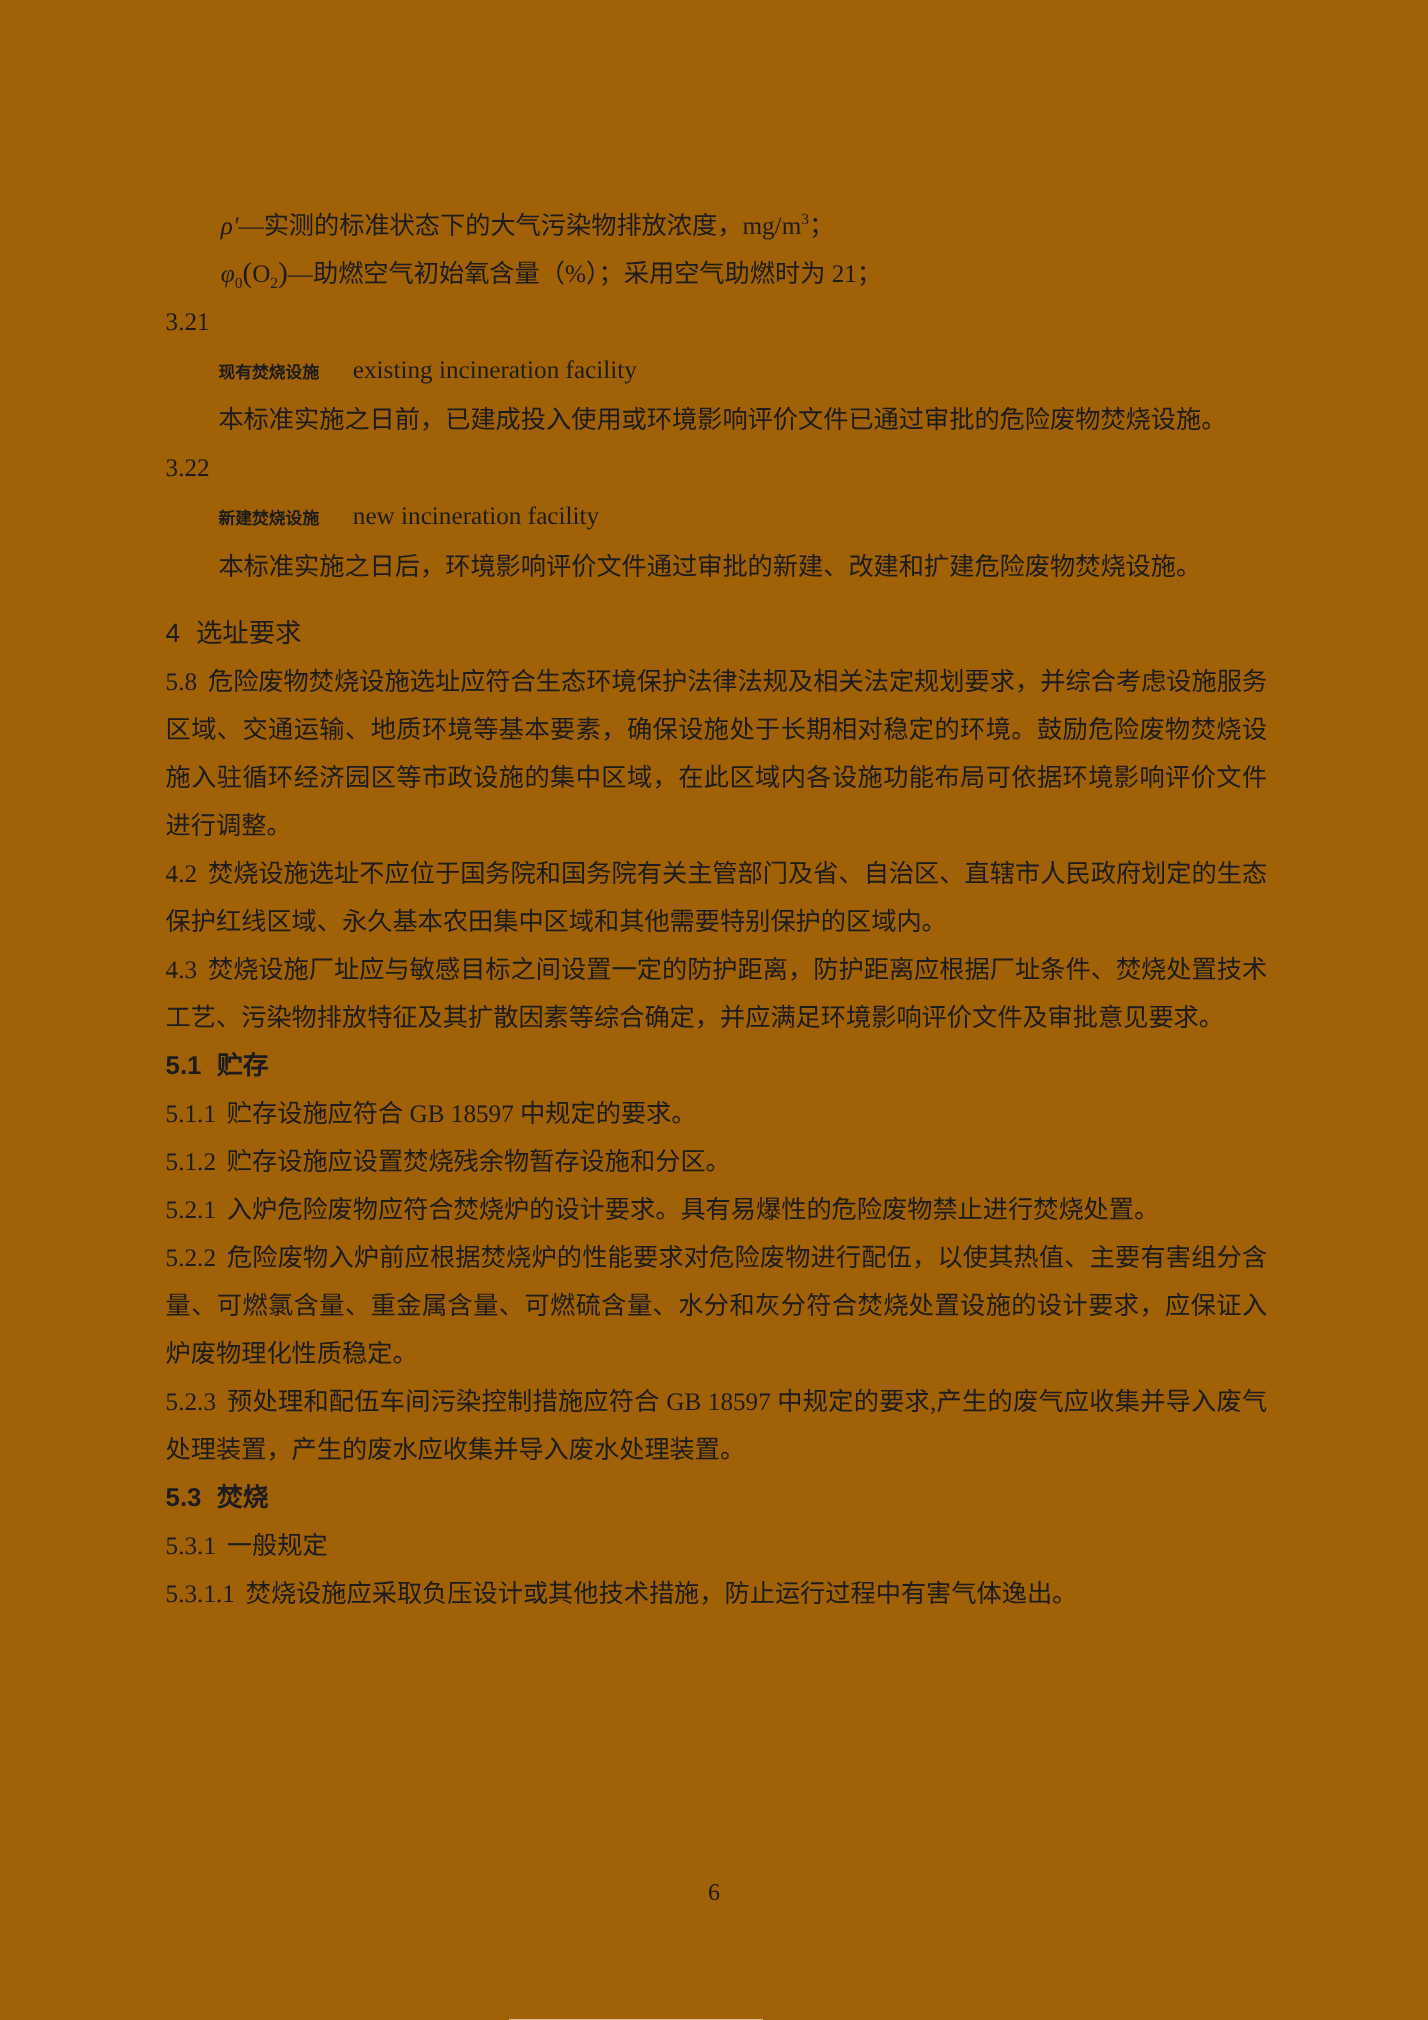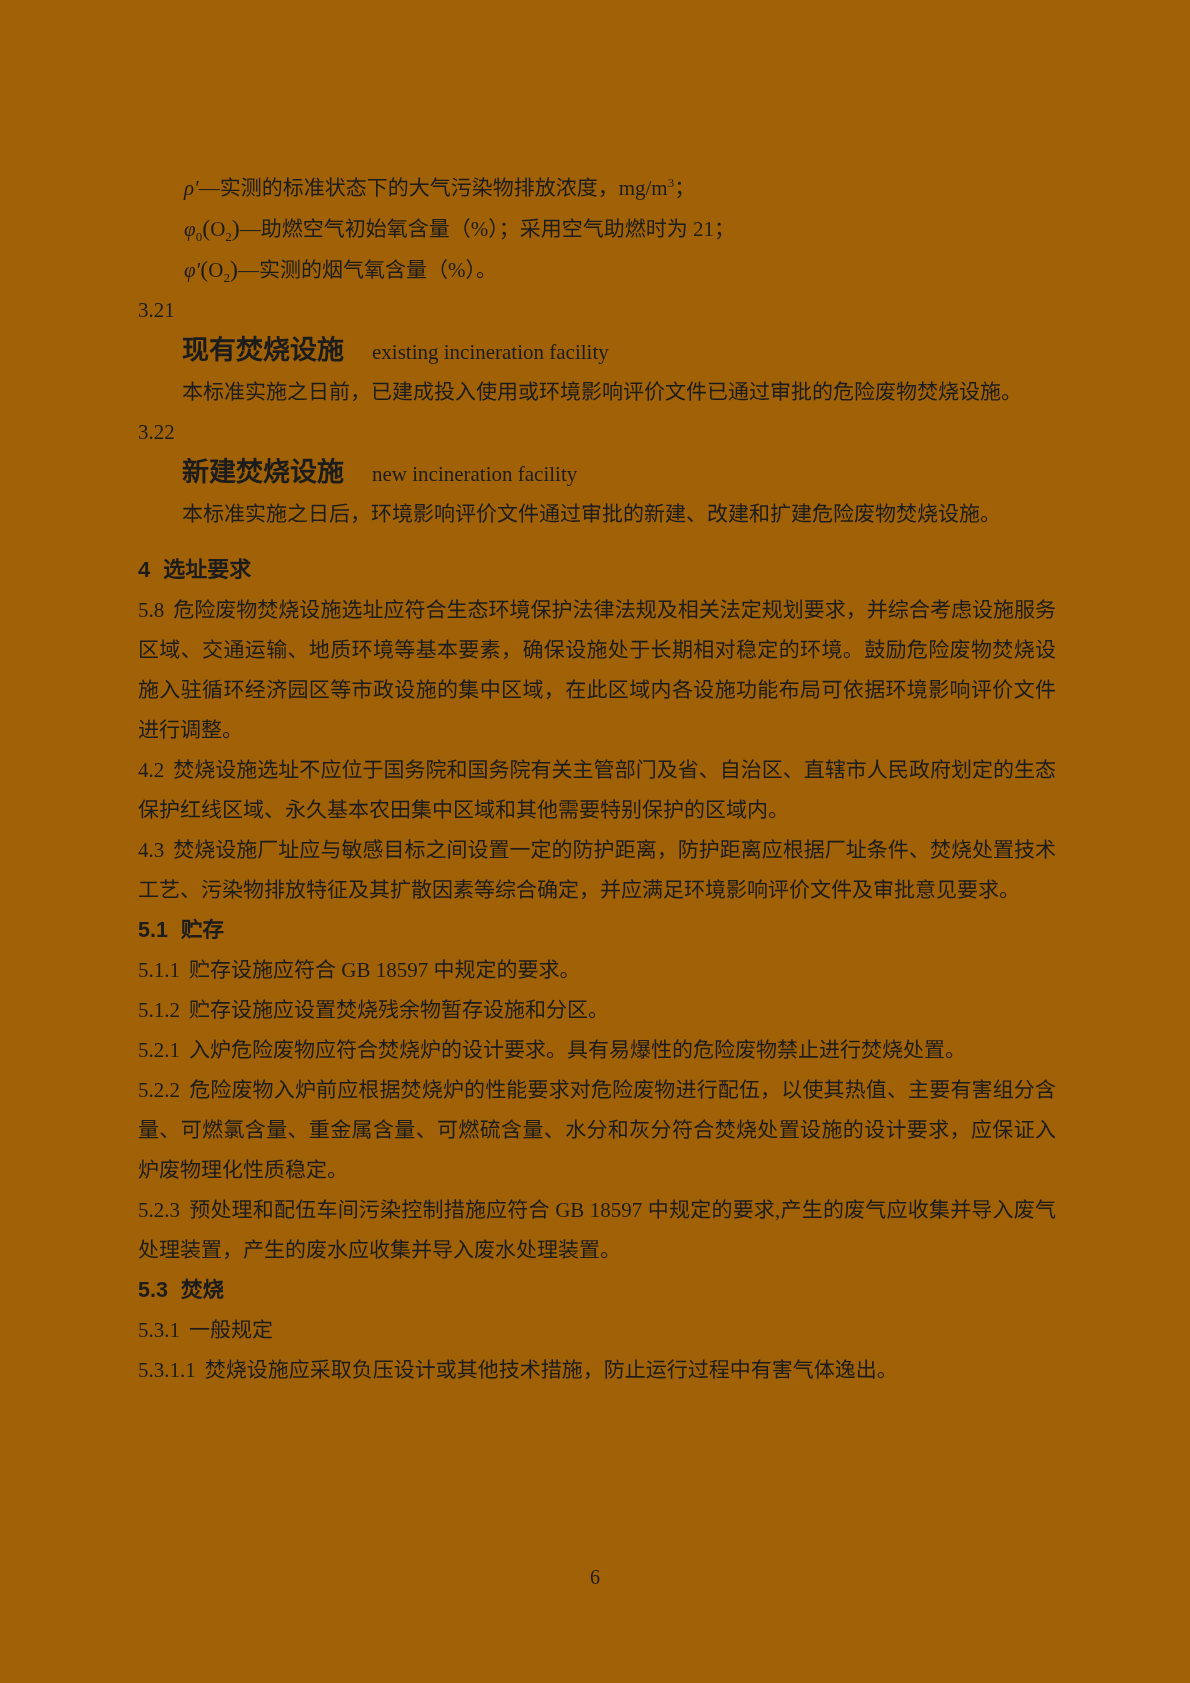--- a/index.html
+++ b/index.html
@@ -22,27 +22,27 @@
   .content p { margin: 0; line-height: 40px; text-align: justify; text-justify: inter-character; }
   
   .sym-def { line-height: 42px; padding-left: 46px; text-align: left; }
   .math-sym { font-style: italic; }
   .sym-def sub, .sym-def sup { font-size: 13px; line-height: 0; }
   .paren { font-size: 24px; }
   
   .clause-no-line { text-align: left; }
   
   .term-line { padding-left: 44px; text-align: left; }
-  .term-cn { font-family: "Liberation Sans", sans-serif; font-weight: 700; font-size: 27px; }
+  .term-cn { font-family: "Liberation Sans", sans-serif; font-weight: 700; font-size: 14px; }
   .term-en { margin-left: 28px; }
   .term-def { text-indent: 44px; }
   
   .sec-heading {
     font-family: "Liberation Sans", sans-serif;
-    font-weight: 700;
+    font-weight: 400;
     font-size: 22px;
     text-align: left;
     margin-top: 16px !important;
   }
   .sub-heading {
     font-family: "Liberation Sans", sans-serif;
     font-weight: 700;
     font-size: 21.5px;
     text-align: left !important;
   }
@@ -64,21 +64,20 @@
 </head>
 <body>
 
 <div class="page">
   <div class="content">
 
     <p class="sym-def"><span class="math-sym">ρ′</span><span>—实测的标准状态下的大气污染物排放浓度，mg/m</span><sup>3</sup><span>；</span></p>
 
     <p class="sym-def"><span class="math-sym">φ</span><sub>0</sub><span class="paren">(</span><span>O</span><sub>2</sub><span class="paren">)</span><span>—助燃空气初始氧含量（%）；采用空气助燃时为 21；</span></p>
 
-    <p class="sym-def"><span class="math-sym">φ′</span><span class="paren">(</span><span>O</span><sub>2</sub><span class="paren">)</span><span>—实测的烟气氧含量（%）。</span></p>
 
     <p class="clause-no-line">3.21</p>
     <p class="term-line"><span class="term-cn">现有焚烧设施</span><span class="term-en">existing incineration facility</span></p>
     <p class="term-def">本标准实施之日前，已建成投入使用或环境影响评价文件已通过审批的危险废物焚烧设施。</p>
 
     <p class="clause-no-line">3.22</p>
     <p class="term-line"><span class="term-cn">新建焚烧设施</span><span class="term-en">new incineration facility</span></p>
     <p class="term-def">本标准实施之日后，环境影响评价文件通过审批的新建、改建和扩建危险废物焚烧设施。</p>
 
     <p class="sec-heading"><span class="h-num">4</span><span>选址要求</span></p>

